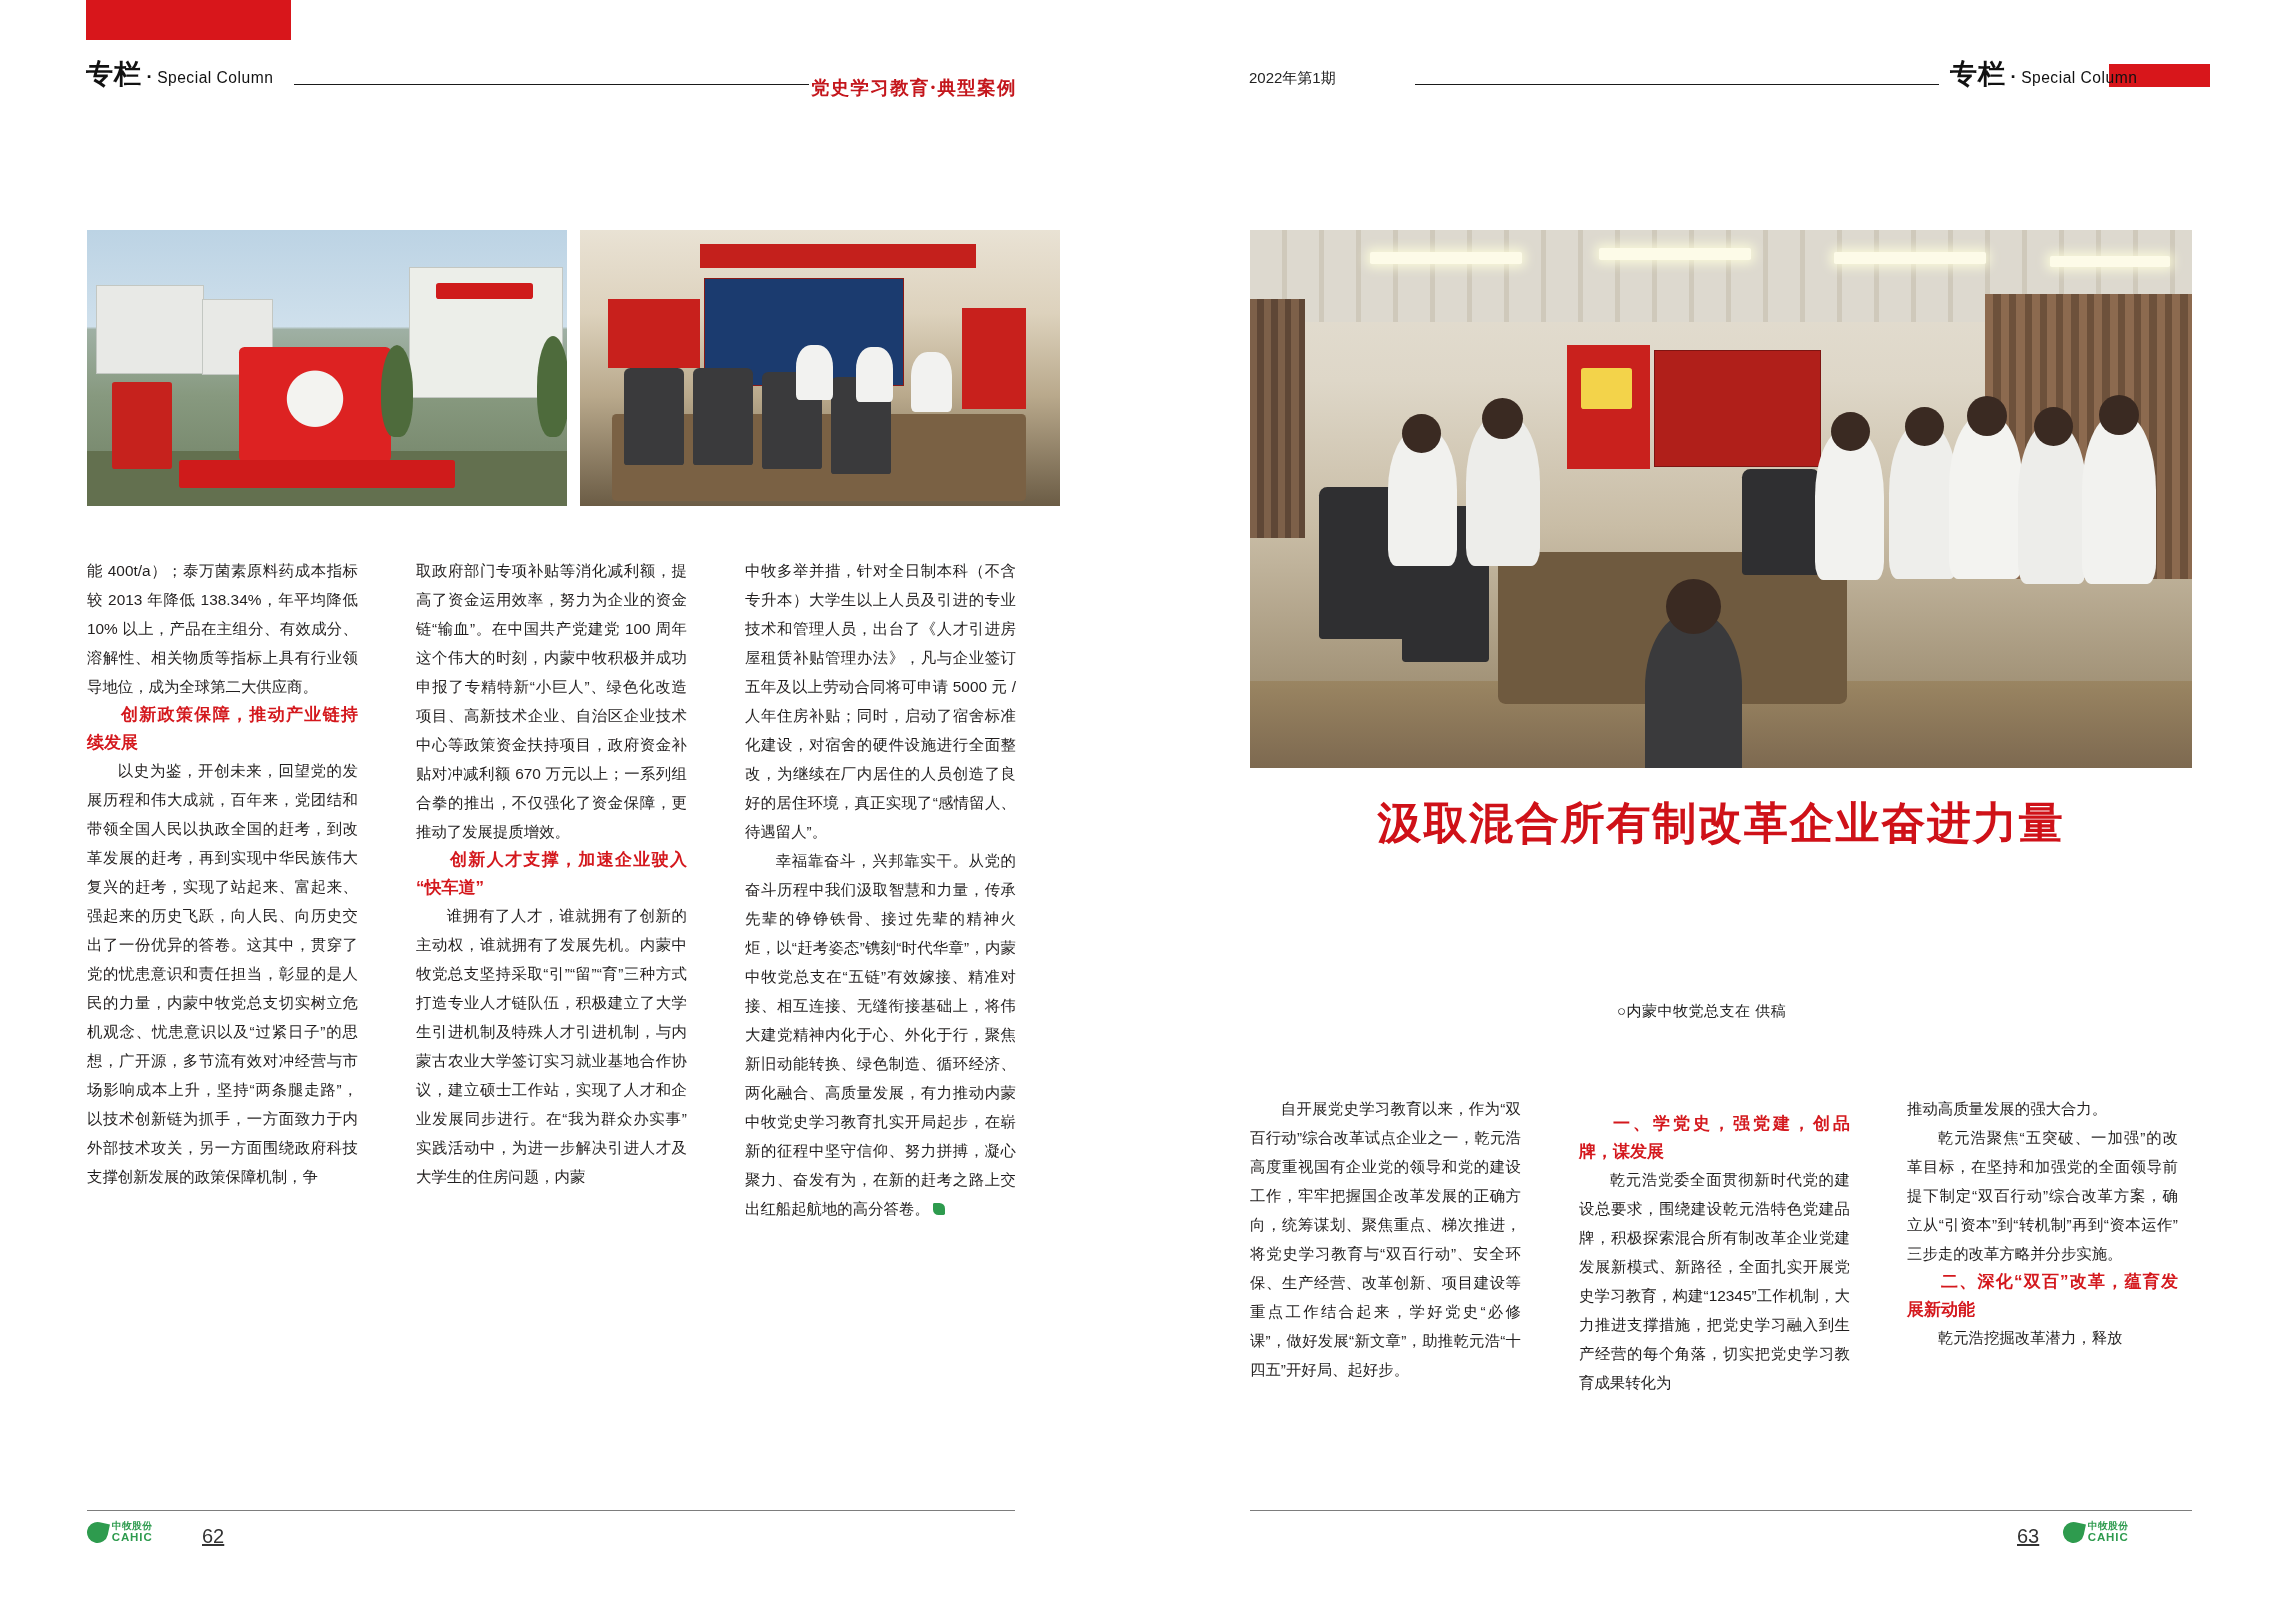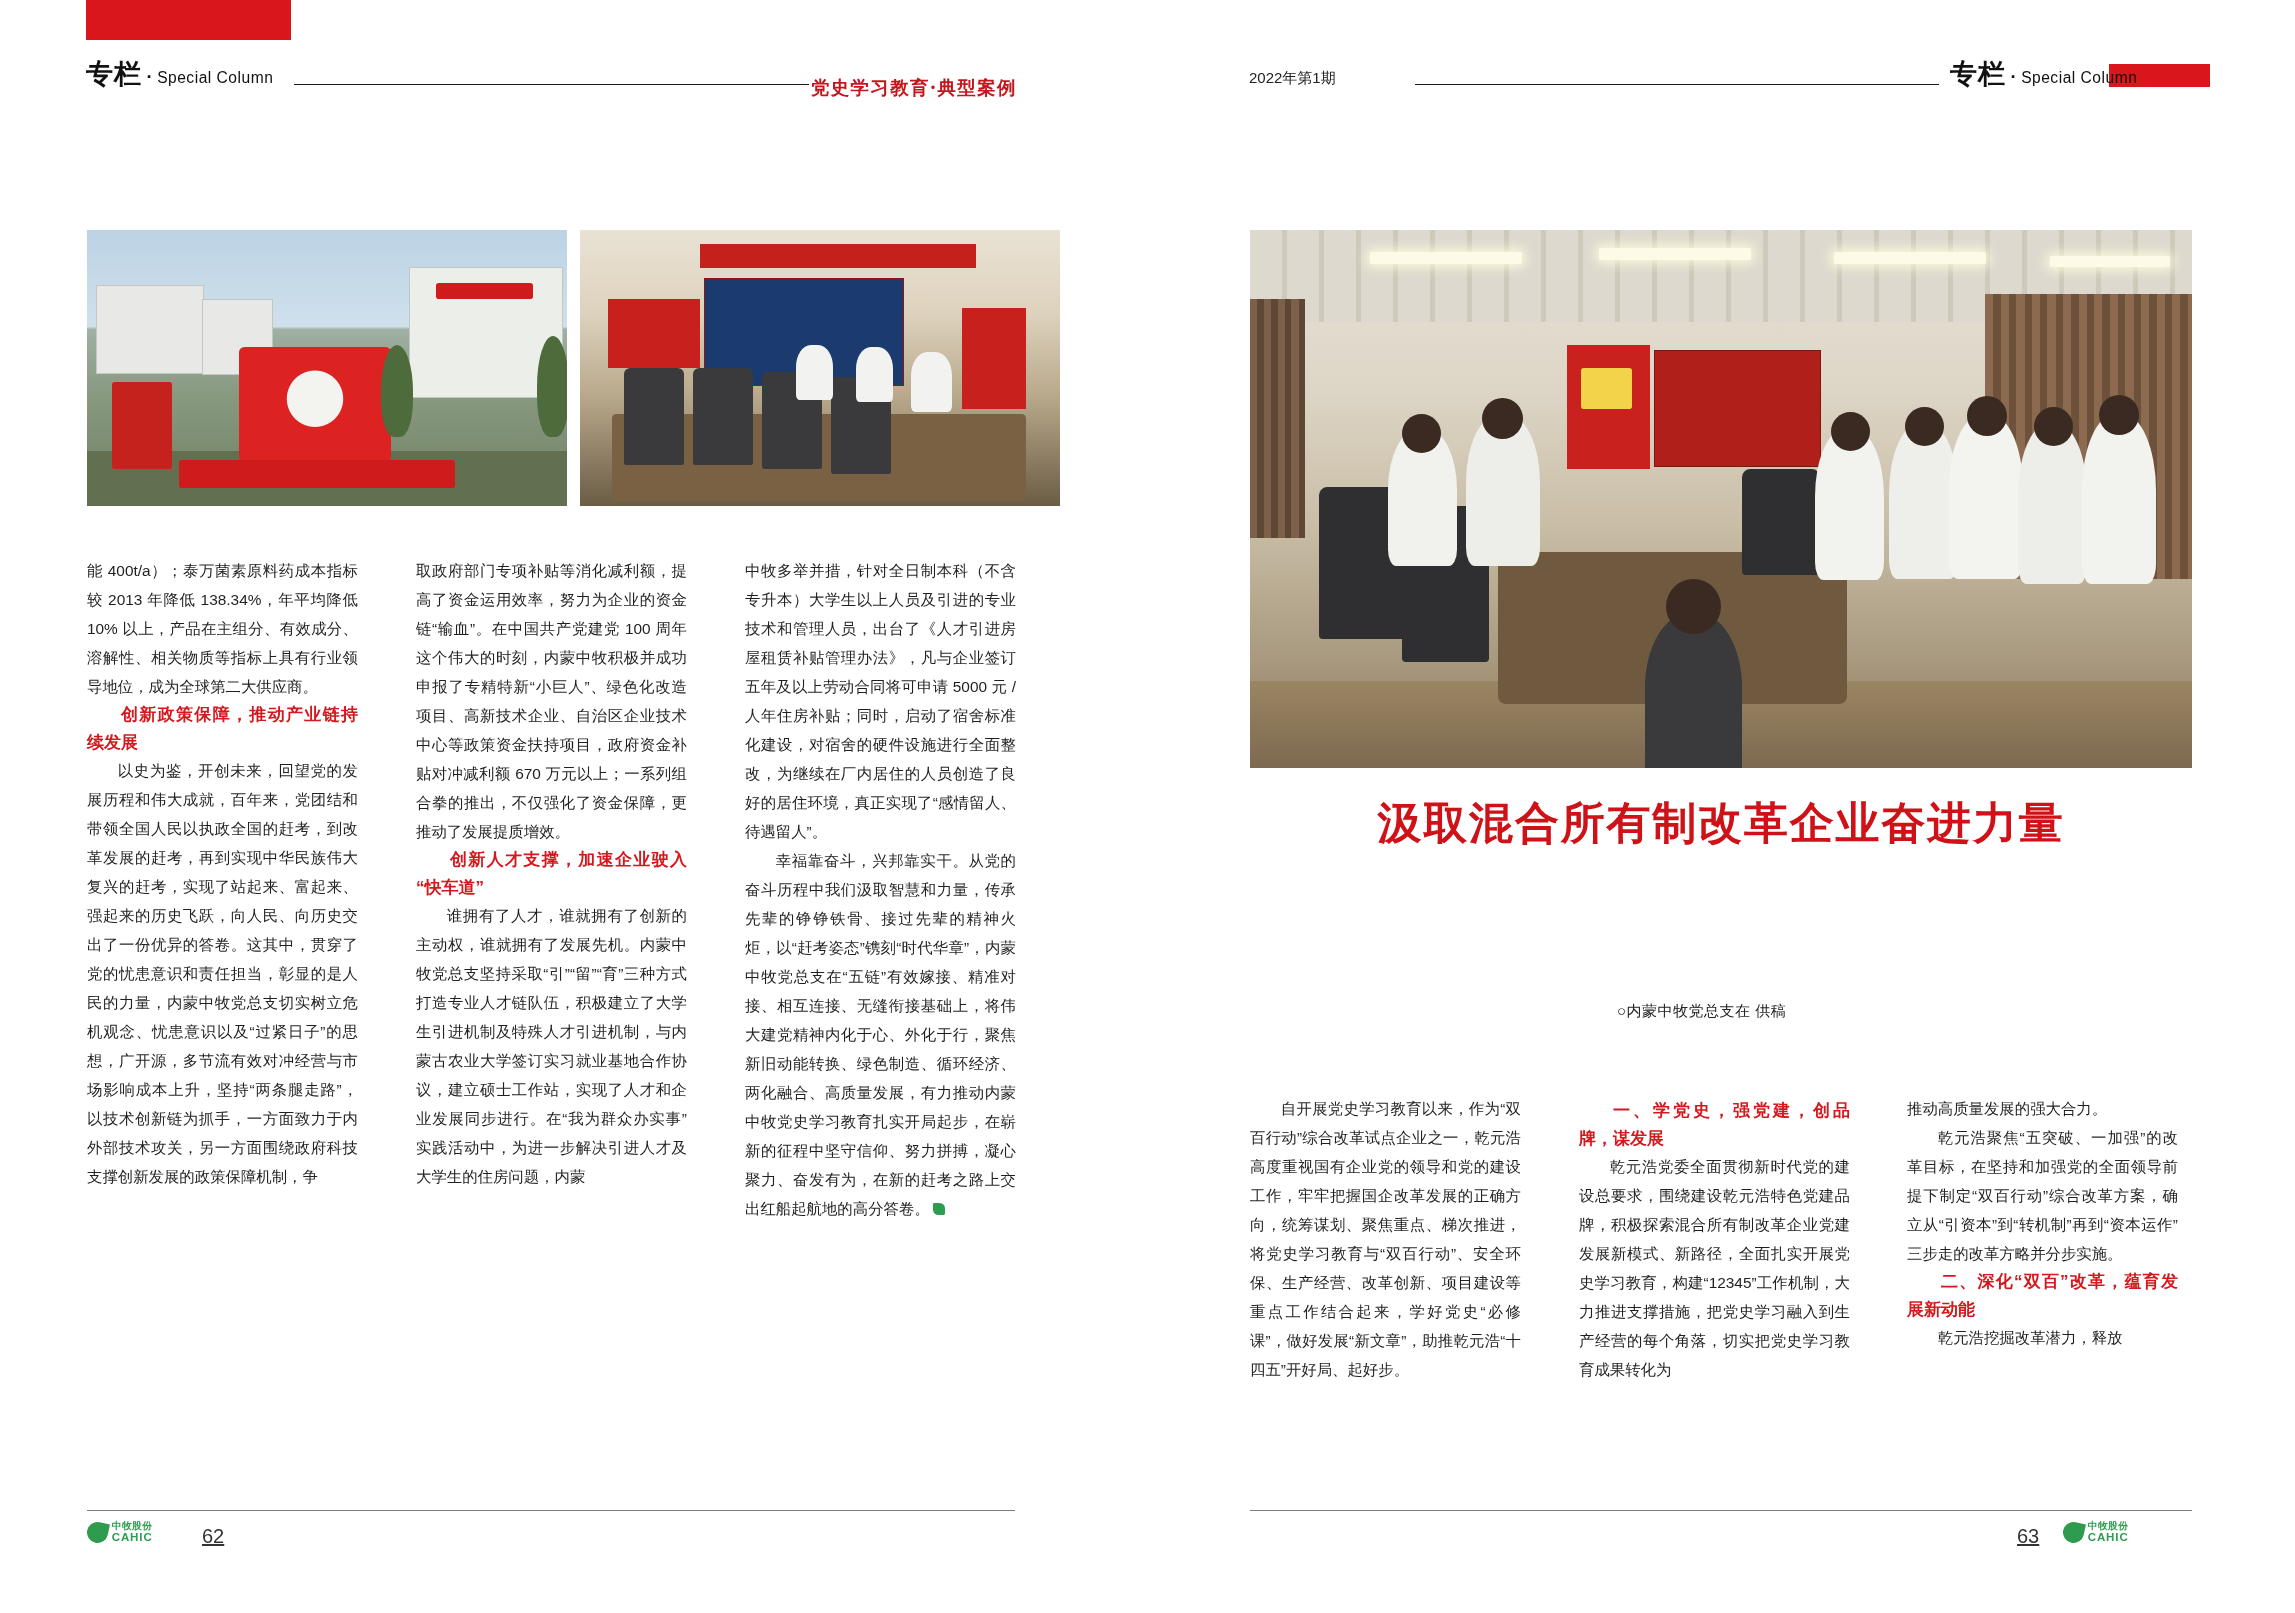--- a/index.html
+++ b/index.html
@@ -206,21 +206,21 @@
   }
   .col p.noindent { text-indent: 0; }
   .sub-head {
     color: #d4181d;
     font-weight: bold;
     font-size: 17px;
     line-height: 27.6px;
     margin: 10px 0 6.4px 0;
     text-indent: 0;
   }
-  .sub-head.first { margin-top: 3px; font-family: Liberation Serif, serif; }
+  .sub-head.first { margin-top: 16px; font-family: Liberation Serif, serif; }
 
   
   .feature-title {
     position: absolute;
     text-align: center;
     color: #cf1118;
     font-weight: bold;
     font-family: "DejaVu Sans", "Liberation Sans", sans-serif;
     letter-spacing: 1.8px;
   }

